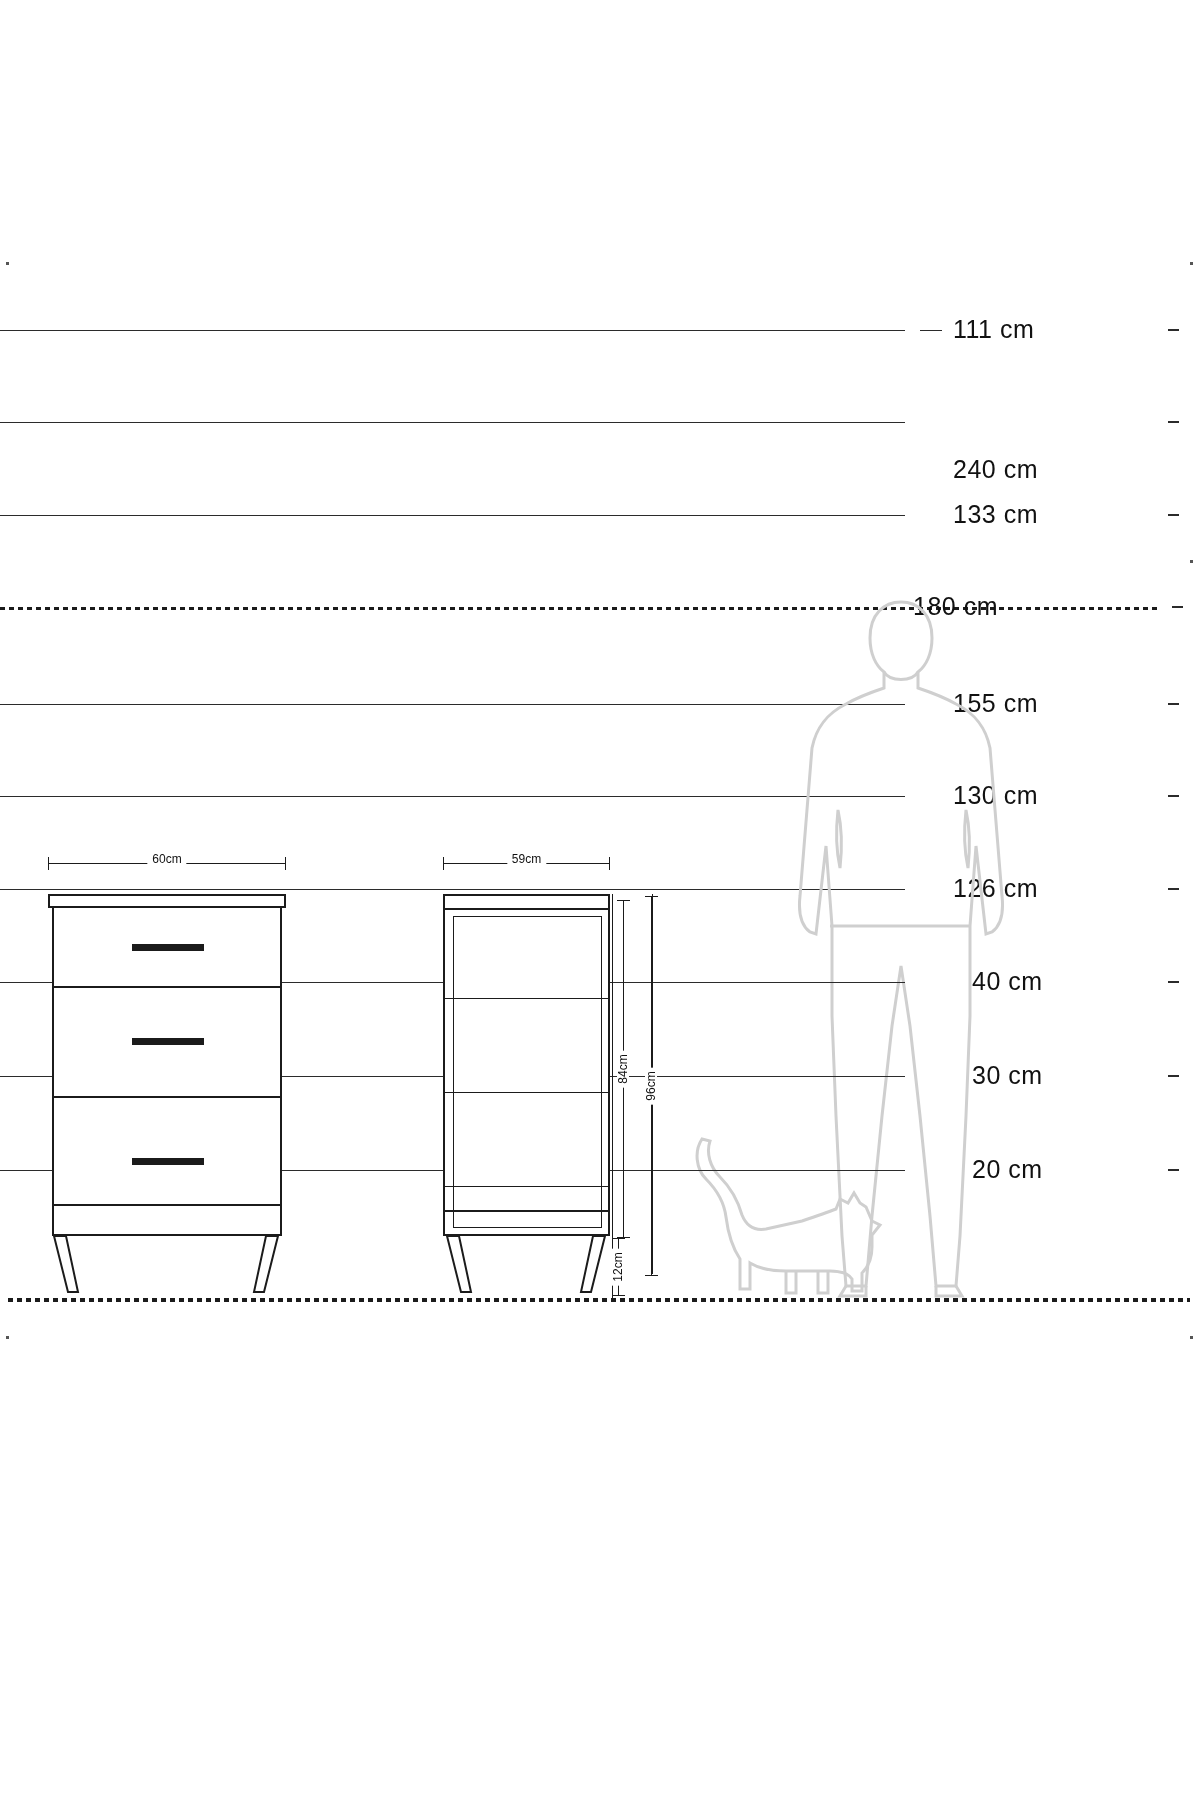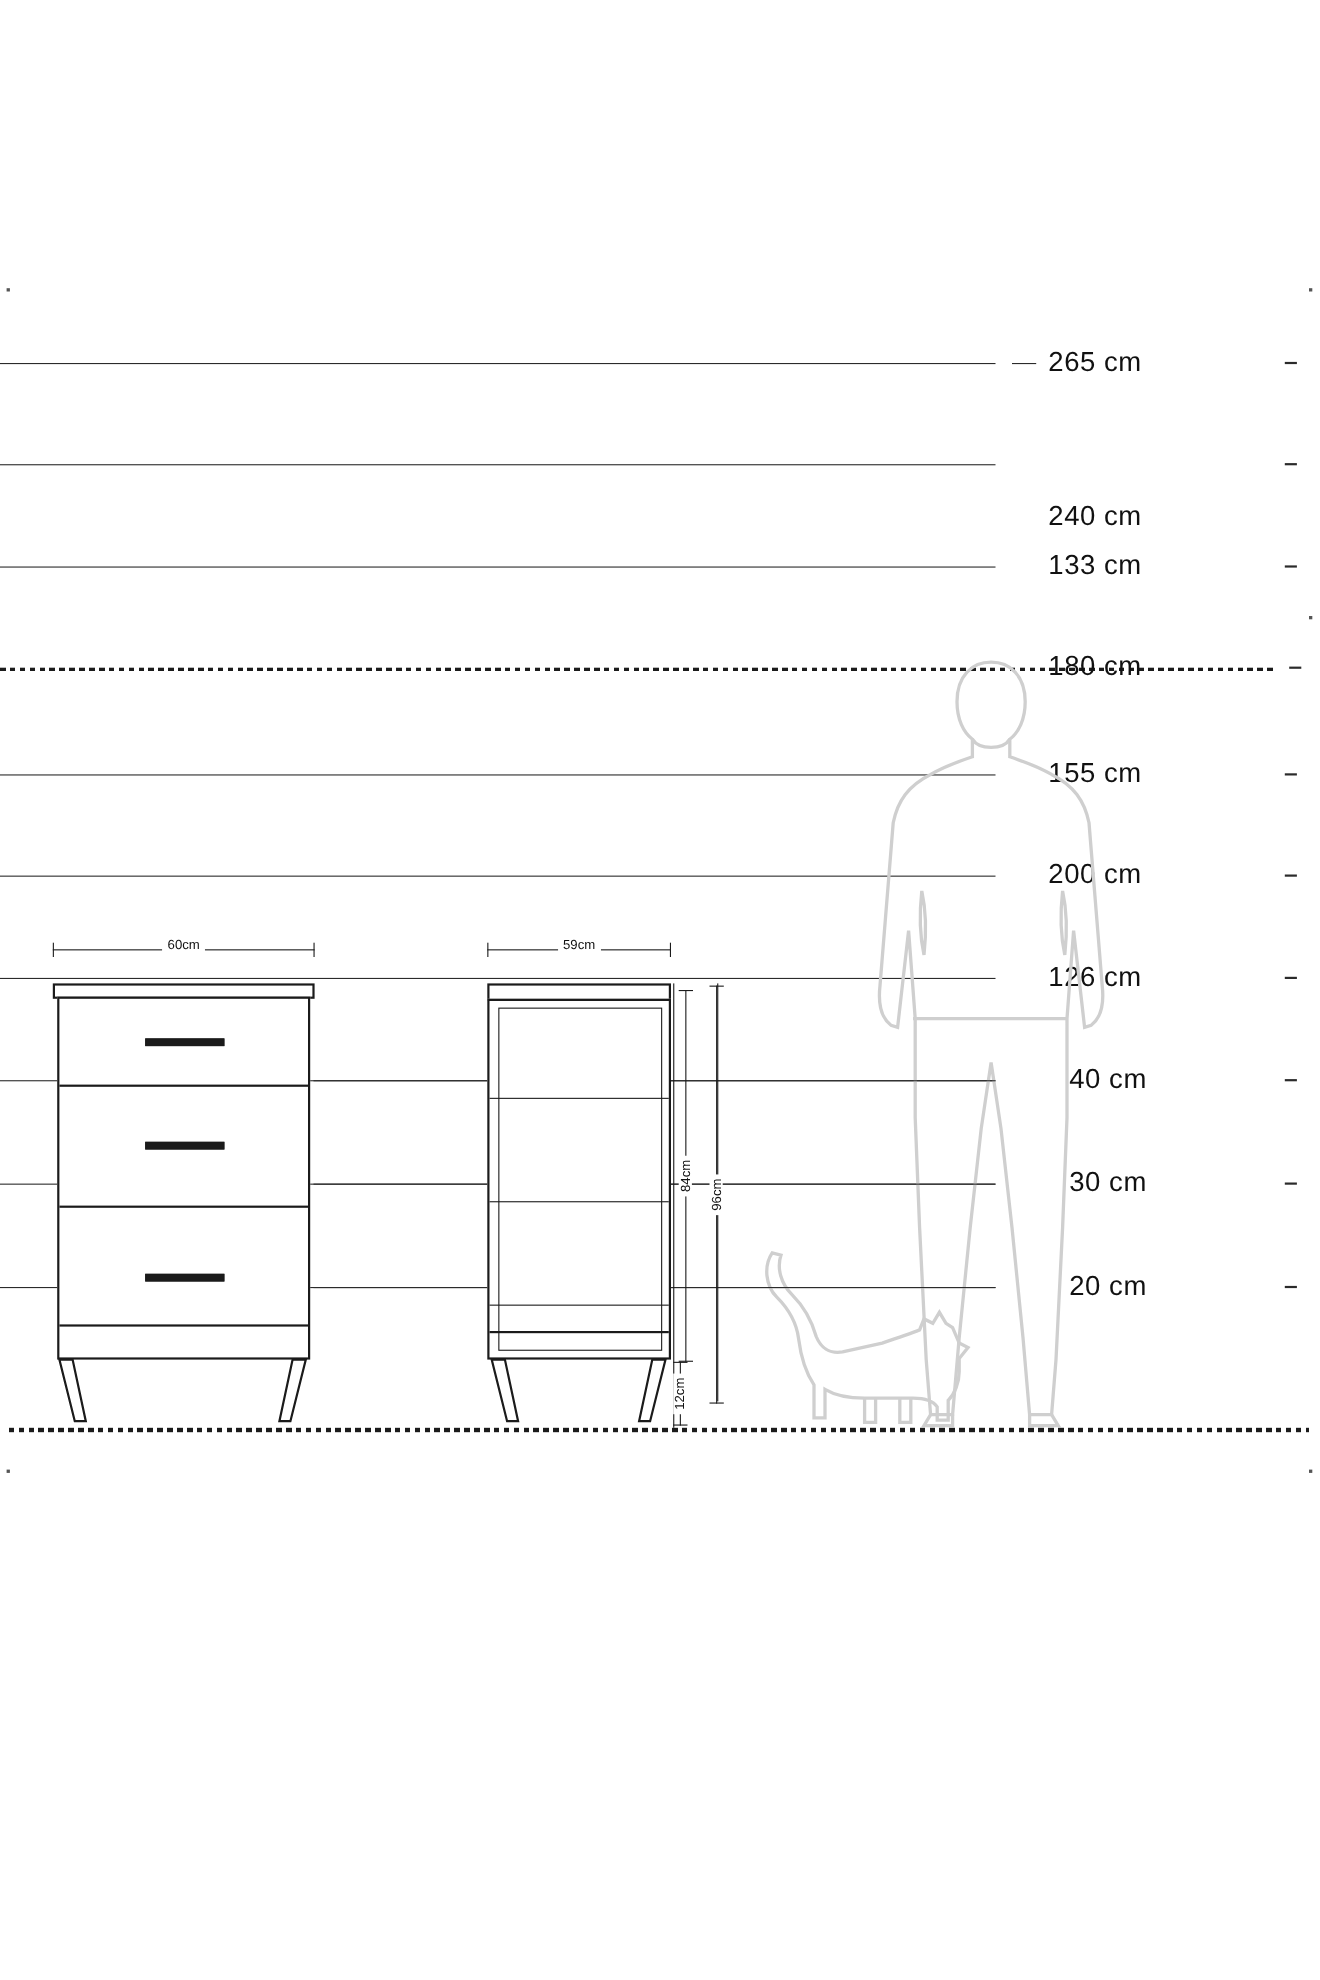--- a/index.html
+++ b/index.html
@@ -223,51 +223,51 @@
 
   <div class="corner-dot" style="left:6px;  top:262px;"></div>
   <div class="corner-dot" style="left:1190px;top:262px;"></div>
   <div class="corner-dot" style="left:1190px;top:560px;"></div>
   <div class="corner-dot" style="left:6px;  top:1336px;"></div>
   <div class="corner-dot" style="left:1190px;top:1336px;"></div>
 
   <div class="scale-row" style="top:330px;">
     <div class="scale-line" style="width:905px;"></div>
     <div class="scale-tick" style="left:920px;"></div>
-    <div class="scale-label" style="left:953px;">265 cm</div>
+    <div class="scale-label" style="left:953px;">111 cm</div>
     <div class="scale-endtick" style="left:1168px;"></div>
   </div>
 
   <div class="scale-row" style="top:422px;">
     <div class="scale-line" style="width:905px;"></div>
     <div class="scale-label" style="left:953px;margin-top:48px;">240 cm</div>
     <div class="scale-endtick" style="left:1168px;"></div>
   </div>
 
   <div class="scale-row" style="top:515px;">
     <div class="scale-line" style="width:905px;"></div>
     <div class="scale-label" style="left:953px;">133 cm</div>
     <div class="scale-endtick" style="left:1168px;"></div>
   </div>
 
   <div class="scale-row" style="top:607px;">
     <div class="dashed-180"></div>
-    <div class="scale-label" style="left:953px;">180 cm</div>
+    <div class="scale-label" style="left:913px;">180 cm</div>
     <div class="scale-endtick" style="left:1172px;"></div>
   </div>
 
   <div class="scale-row" style="top:704px;">
     <div class="scale-line" style="width:905px;"></div>
     <div class="scale-label" style="left:953px;">155 cm</div>
     <div class="scale-endtick" style="left:1168px;"></div>
   </div>
 
   <div class="scale-row" style="top:796px;">
     <div class="scale-line" style="width:905px;"></div>
-    <div class="scale-label" style="left:953px;">200 cm</div>
+    <div class="scale-label" style="left:953px;">130 cm</div>
     <div class="scale-endtick" style="left:1168px;"></div>
   </div>
 
   <div class="scale-row" style="top:889px;">
     <div class="scale-line" style="width:905px;"></div>
     <div class="scale-label" style="left:953px;">126 cm</div>
     <div class="scale-endtick" style="left:1168px;"></div>
   </div>
 
   <div class="scale-row" style="top:982px;">

